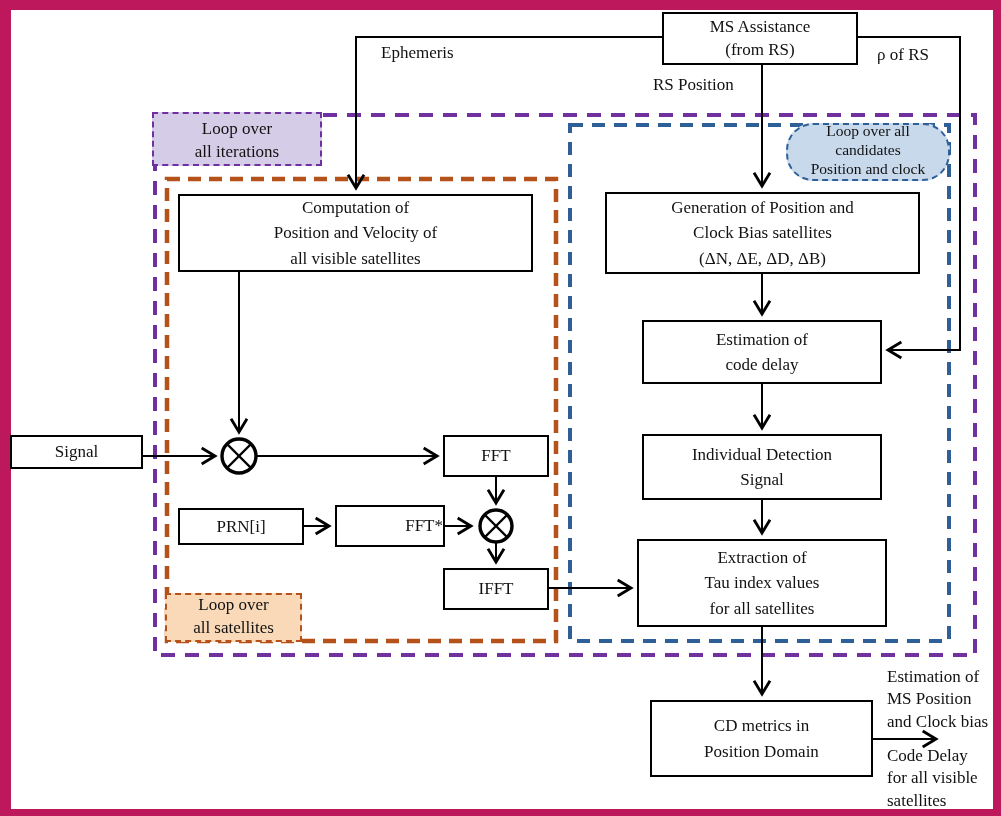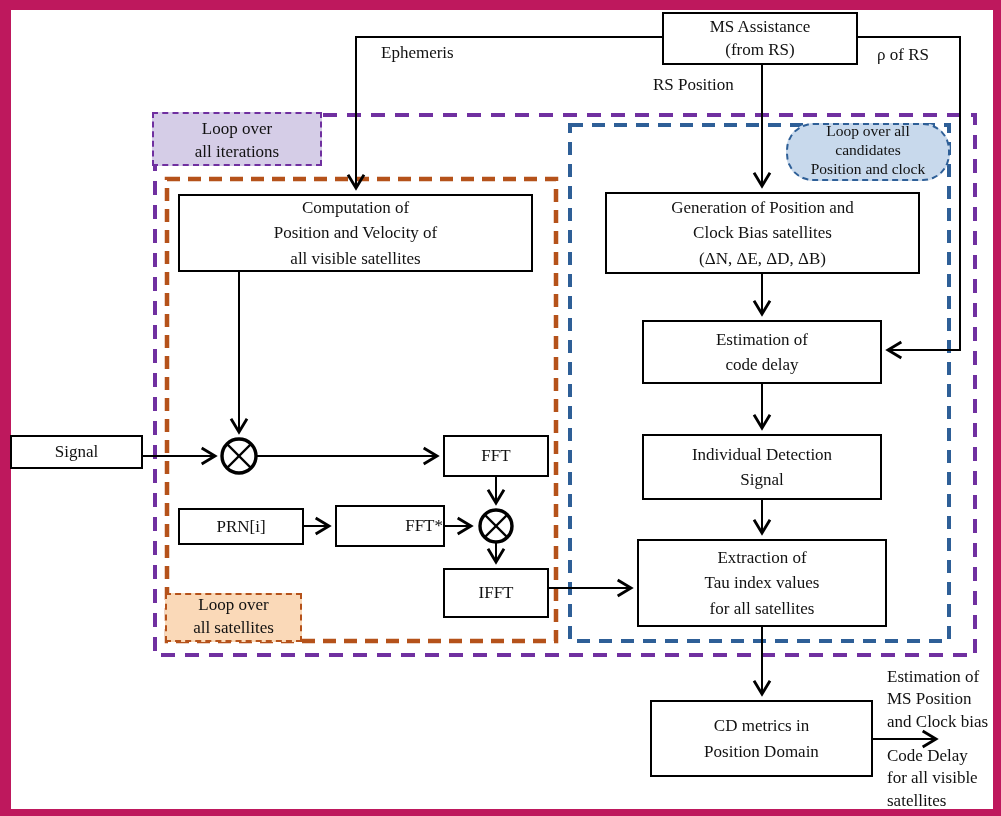--- a/index.html
+++ b/index.html
@@ -122,21 +122,21 @@
   </div>
 
   <div class="node" style="left:178px; top:508px; width:126px; height:37px;">
     <div>PRN[i]</div>
   </div>
 
   <div class="node" style="left:335px; top:505px; width:110px; height:42px;align-items:flex-end;">
     <div>FFT*</div>
   </div>
 
-  <div class="node" style="left:443px; top:568px; width:106px; height:50px;">
+  <div class="node" style="left:443px; top:568px; width:106px; height:42px;">
     <div>IFFT</div>
   </div>
 
   <div class="loop-label lbl-purple" style="left:152px; top:112px; width:170px; height:54px;">
     <div>Loop over</div>
     <div>all iterations</div>
   </div>
 
   <div class="loop-label small lbl-blue" style="left:786px; top:123px; width:164px; height:58px;">
     <div>Loop over all</div>

